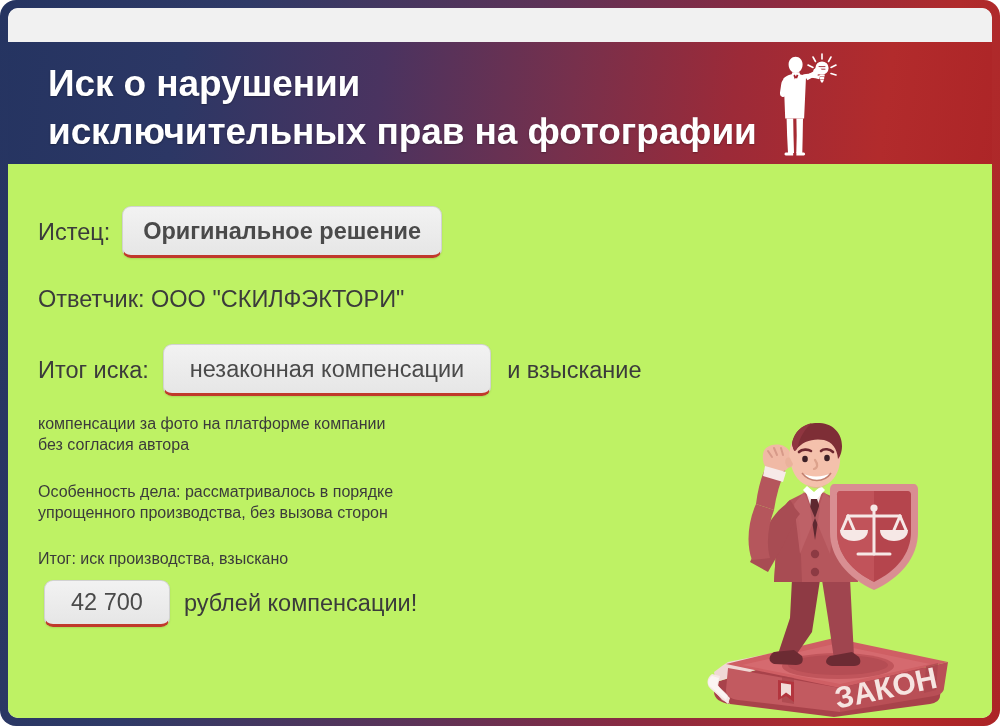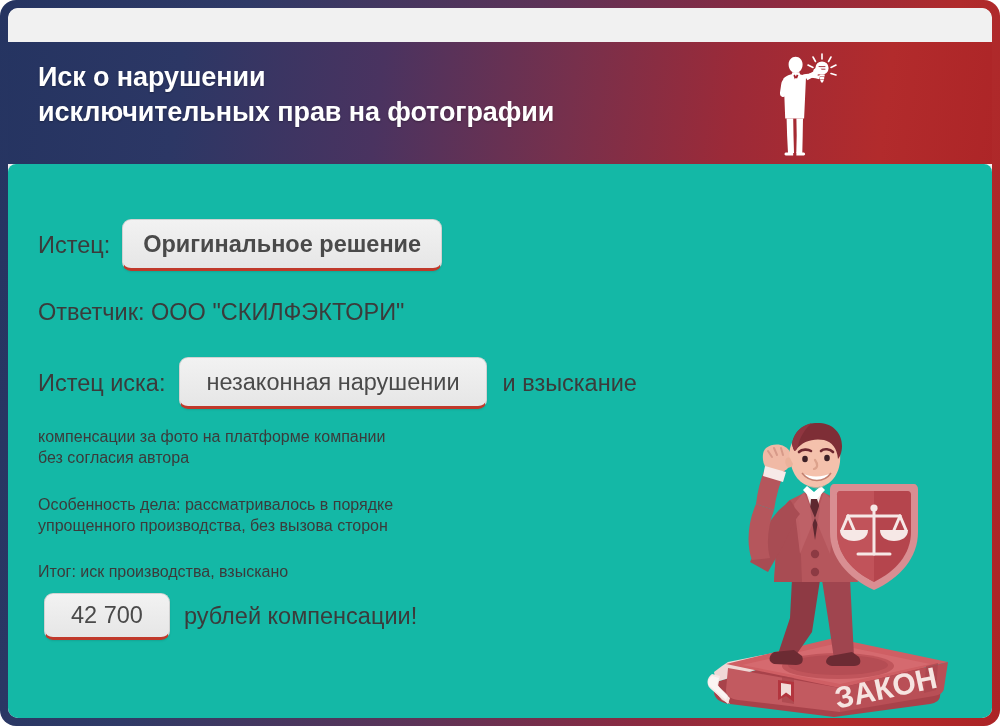--- a/index.html
+++ b/index.html
@@ -53,24 +53,24 @@
     top: 34px;
     left: -8px;
     width: 1000px;
     height: 122px;
     background: linear-gradient(97deg, #253461 0%, #2c3765 18%, #4a3360 38%, #77304c 57%, #9c2a38 73%, #b22b2c 88%, #ad2527 100%);
     box-sizing: border-box;
   }
 
   .header-title {
     position: absolute;
-    left: 38px;
+    left: 48px;
     top: 18px;
     color: #ffffff;
-    font-size: 27px;
+    font-size: 37px;
     font-weight: bold;
     line-height: 1.30;
     letter-spacing: -0.1px;
     text-shadow: 0 1px 2px rgba(0,0,0,0.30);
     white-space: pre-line;
   }
 
   
   .header-icon {
     position: absolute;
@@ -80,24 +80,23 @@
     height: 108px;
   }
 
   
   .content {
     position: absolute;
     top: 156px;
     left: 0;
     right: 0;
     bottom: 0;
-    background: #14b8a6;
-    padding: 55px 0 0 30px;
+    background: #bef264;
+    padding: 42px 0 0 30px;
     box-sizing: border-box;
-    border-radius: 8px;
   }
 
   .line {
     display: flex;
     align-items: center;
     flex-wrap: nowrap;
     color: #3b3b3b;
     font-size: 23.5px;
     line-height: 1.28;
     margin-bottom: 4px;
@@ -232,22 +231,22 @@
 
       <div class="row-gap-md"></div>
 
       <div class="line">
         <span class="label">Ответчик: ООО "СКИЛФЭКТОРИ"</span>
       </div>
 
       <div class="row-gap-lg"></div>
 
       <div class="line">
-        <span class="label">Истец иска:</span>
-        <span class="chip chip-claim">незаконная нарушении</span>
+        <span class="label">Итог иска:</span>
+        <span class="chip chip-claim">незаконная компенсации</span>
         <span class="label">и взыскание</span>
       </div>
 
       <div class="row-gap-sm"></div>
 
       <div class="para">компенсации за фото на платформе компании
 без согласия автора</div>
 
       <div class="row-gap-lg"></div>
 

